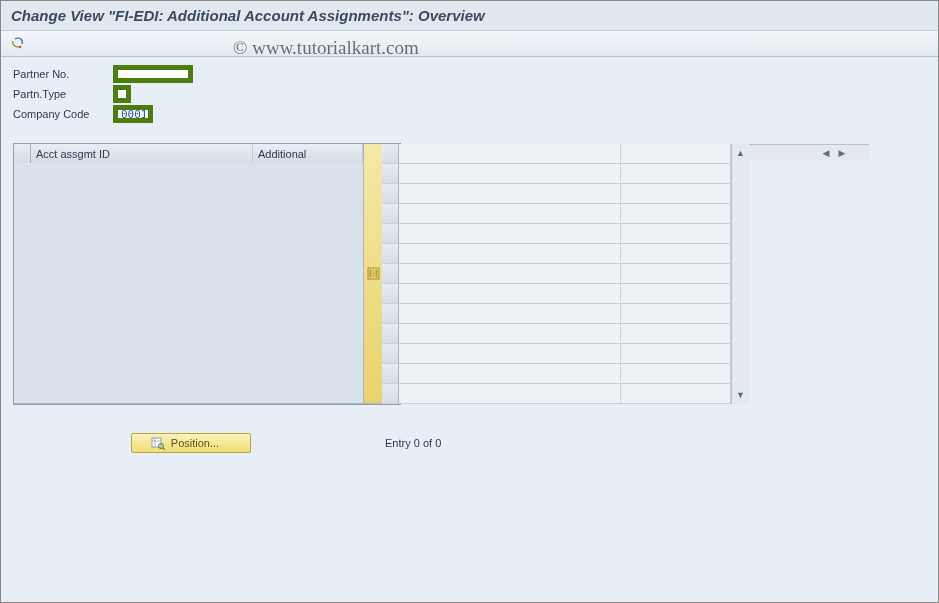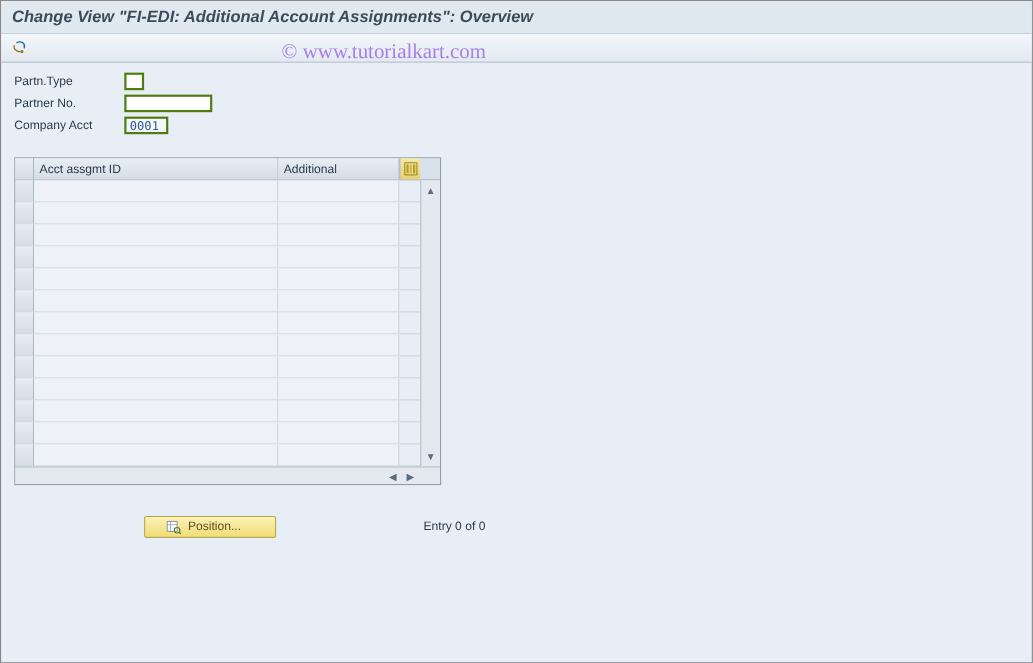--- a/index.html
+++ b/index.html
@@ -34,59 +34,59 @@
     .toolbar-icon {
       width: 18px; height: 18px;
       display: inline-flex;
       align-items: center;
       justify-content: center;
       cursor: pointer;
     }
     .watermark {
       position: absolute;
       top: 36px;
-      left: 255px;
+      left: 232px;
       font-size: 19px;
-      color: #6d28d9;
+      color: #000000;
       opacity: 0.55;
       pointer-events: none;
       font-family: Georgia, serif;
     }
     .header-fields {
       padding: 8px 12px 4px 12px;
     }
     .field-row {
       display: flex;
       align-items: center;
       margin-bottom: 2px;
       height: 18px;
     }
     .field-label {
       width: 100px;
       color: #2a3b4c;
       font-size: 11px;
     }
     .field-input {
       height: 16px;
-      border: 2px solid #4d7c0f;
+      border: 5px solid #4d7c0f;
       background: #fff;
       font-size: 11px;
       padding: 4px 3px;
       font-family: monospace;
     }
     .field-input.small { width: 18px; }
     .field-input.med { width: 80px; }
     .field-input.code { width: 40px; color: #2a5a9a; background: #f5f7fa; }
     .table-wrap {
       margin: 14px 12px;
       width: 388px;
       border: 1px solid #8f9fae;
       background: #e8eef5;
       display: flex;
-      flex-direction: column;
+      flex-direction: row;
     }
     .table-header {
       display: flex;
       background: #d9e1ea;
       border-bottom: 1px solid #aab6c2;
     }
     .th-sel {
       width: 17px;
       border-right: 1px solid #aab6c2;
       height: 19px;
@@ -214,29 +214,29 @@
       <path d="M5 3 Q8 1 11 3 Q13 5 12 8" stroke="#2a6aa8" stroke-width="1.2" fill="none"></path>
       <circle cx="10" cy="11" r="1.3" fill="#a07820"></circle>
     </svg>
   </span>
 </div>
 
 <div class="watermark">© www.tutorialkart.com</div>
 
 <div class="header-fields">
   <div class="field-row">
+    <span class="field-label">Partner No.</span>
+    <input class="field-input med" value="" style="">
+  </div>
+  <div class="field-row">
     <span class="field-label">Partn.Type</span>
     <input class="field-input small" value="" style="">
   </div>
   <div class="field-row">
-    <span class="field-label">Partner No.</span>
-    <input class="field-input med" value="" style="">
-  </div>
-  <div class="field-row">
-    <span class="field-label">Company Acct</span>
+    <span class="field-label">Company Code</span>
     <input class="field-input code" readonly="" value="0001" style="">
   </div>
 </div>
 
 <div class="table-wrap">
   <div class="table-header">
     <div class="th-sel"></div>
     <div class="th th-id">Acct assgmt ID</div>
     <div class="th th-desc">Additional</div>
     <div class="th-cfg">

